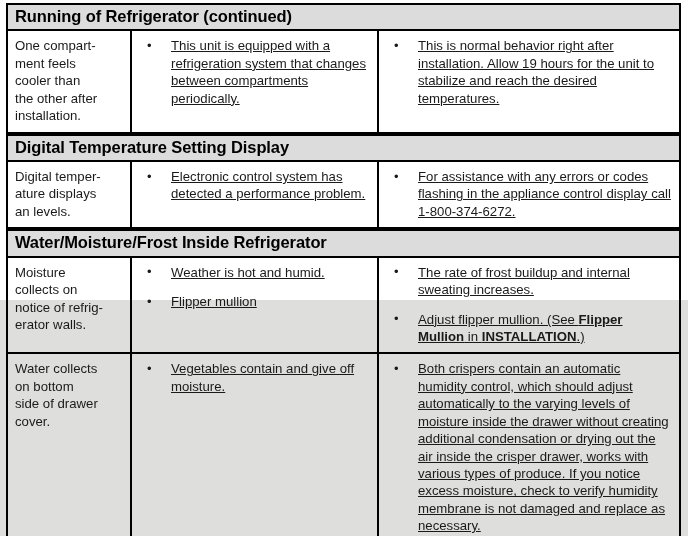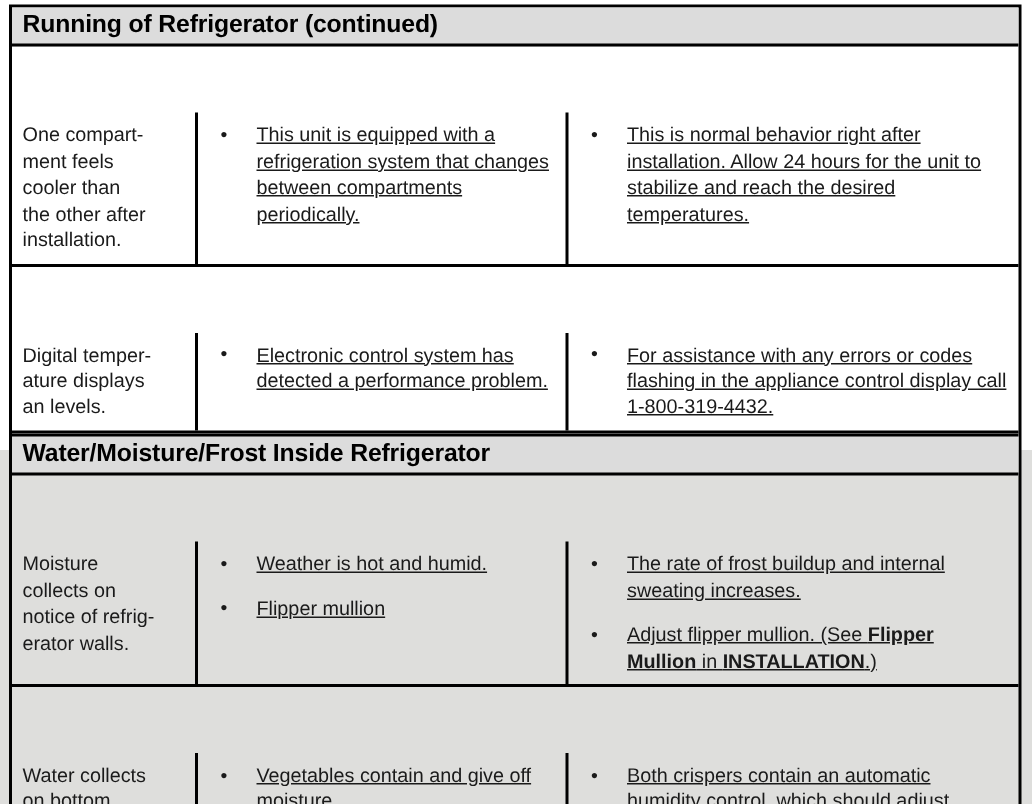--- a/index.html
+++ b/index.html
@@ -57,21 +57,20 @@
     color: #000000;
   }
   .section-header.subsequent {
     border-top: 2px solid #000000;
   }
 
   .row {
     display: flex;
     align-items: stretch;
     border-bottom: 2px solid #000000;
-    margin-top: 44px;
   }
   .row.last {
     border-bottom: none;
   }
 
   .cell {
     box-sizing: border-box;
     padding: 6px 7px 7px 7px;
     font-size: 13.2px;
     line-height: 1.32;
@@ -137,38 +136,39 @@
 the other after
 installation.</div>
         </div>
         <div class="cell c2">
           <ul class="bullets">
             <li><span>This unit is equipped with a refrigeration system that changes between compartments periodically.</span></li>
           </ul>
         </div>
         <div class="cell c3">
           <ul class="bullets">
-            <li><span>This is normal behavior right after installation. Allow 24 hours for the unit to stabilize and reach the desired temperatures.</span></li>
-          </ul>
-        </div>
-      </div>
+            <li><span>This is normal behavior right after installation. Allow 19 hours for the unit to stabilize and reach the desired temperatures.</span></li>
+          </ul>
+        </div>
+      </div>
+      <div class="section-header subsequent">Digital Temperature Setting Display</div>
       <div class="row">
         <div class="cell c1">
           <div class="plain-lines">Digital temper-
 ature displays
 an levels.</div>
         </div>
         <div class="cell c2">
           <ul class="bullets">
             <li><span>Electronic control system has detected a performance problem.</span></li>
           </ul>
         </div>
         <div class="cell c3">
           <ul class="bullets">
-            <li><span>For assistance with any errors or codes flashing in the appliance control display call 1-800-319-4432.</span></li>
+            <li><span>For assistance with any errors or codes flashing in the appliance control display call 1-800-374-6272.</span></li>
           </ul>
         </div>
       </div>
       <div class="section-header subsequent">Water/Moisture/Frost Inside Refrigerator</div>
       <div class="row">
         <div class="cell c1">
           <div class="plain-lines">Moisture
 collects on
 notice of refrig-
 erator walls.</div>

